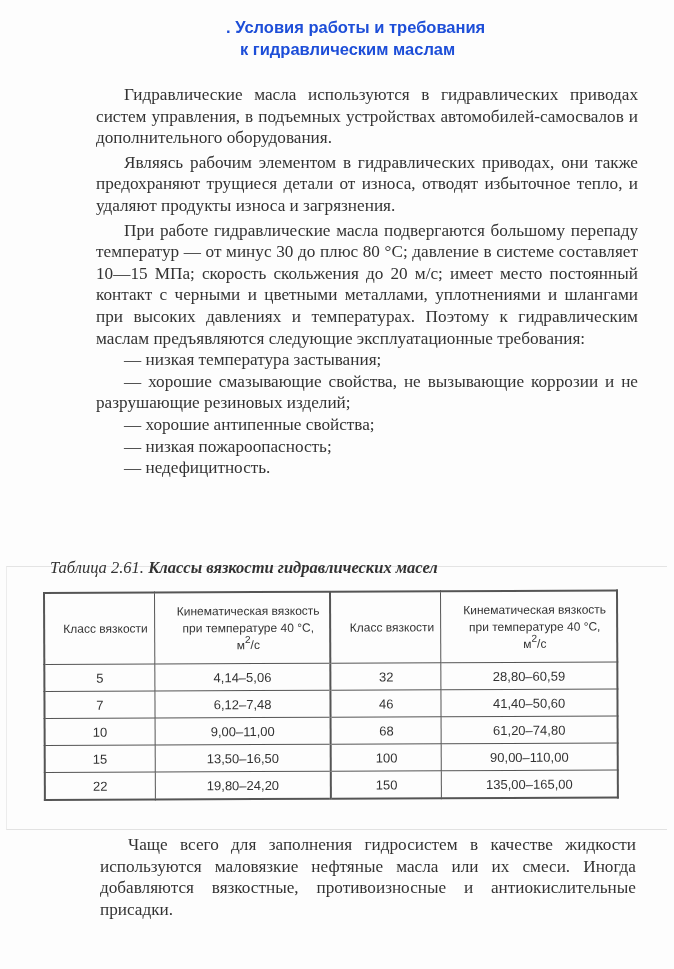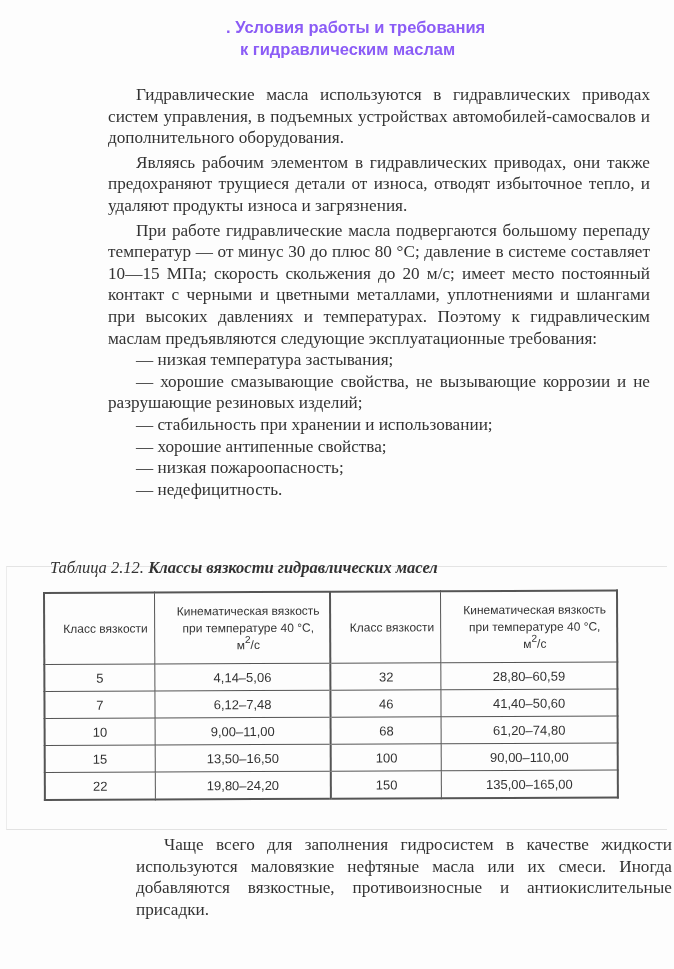--- a/index.html
+++ b/index.html
@@ -23,27 +23,27 @@
     }
     .title {
       position: absolute;
       left: 226px;
       top: 16px;
       width: 320px;
       font-family: "Liberation Sans", "DejaVu Sans", sans-serif;
       font-weight: bold;
       font-size: 16.5px;
       line-height: 22px;
-      color: #8b5cf6;
+      color: #1d4ed8;
     }
     .title .line2 { padding-left: 14px; display: block; }
     .title .line1 { display: block; }
     .body-text {
       position: absolute;
-      left: 108px;
+      left: 96px;
       width: 542px;
       font-size: 17.2px;
       line-height: 21.6px;
       text-align: justify;
       color: #333;
     }
     .para {
       text-indent: 28px;
       margin: 0;
     }
@@ -101,49 +101,48 @@
       padding-left: 16px;
     }
     .visc-table td {
       height: 26px;
       font-size: 13px;
     }
     .col-class { width: 106px; border-radius: 13px; }
     .col-visc { width: 182px; }
     .mid-border { border-left: 2px solid #555 !important; }
 
-    .bottom-text { top: 834px; margin-left: 36px; }
+    .bottom-text { top: 834px; }
   </style>
 </head>
 <body>
 
 <div class="page">
 
   <div class="title">
     <span class="line1">. Условия работы и требования</span>
     <span class="line2">к гидравлическим маслам</span>
   </div>
 
   <div class="body-text" style="top:84px;">
     <p class="para">Гидравлические масла используются в гидравлических приводах систем управления, в подъемных устройствах автомобилей-самосвалов и дополнительного оборудования.</p>
     <p class="para" style="margin-top:3px;">Являясь рабочим элементом в гидравлических приводах, они также предохраняют трущиеся детали от износа, отводят избыточное тепло, и удаляют продукты износа и загрязнения.</p>
     <p class="para" style="margin-top:3px;">При работе гидравлические масла подвергаются большому перепаду температур — от минус 30 до плюс 80 °С; давление в системе составляет 10—15 МПа; скорость скольжения до 20 м/с; имеет место постоянный контакт с черными и цветными металлами, уплотнениями и шлангами при высоких давлениях и температурах. Поэтому к гидравлическим маслам предъявляются следующие эксплуатационные требования:</p>
 
     <p class="list-item">— низкая температура застывания;</p>
     <p class="list-item">— хорошие смазывающие свойства, не вызывающие коррозии и не разрушающие резиновых изделий;</p>
-    <p class="list-item">— стабильность при хранении и использовании;</p>
     <p class="list-item">— хорошие антипенные свойства;</p>
     <p class="list-item">— низкая пожароопасность;</p>
     <p class="list-item">— недефицитность.</p>
   </div>
 
   <div class="scan-frame"></div>
 
   <div class="table-caption">
-    <span class="cap-italic">Таблица 2.12.</span>
+    <span class="cap-italic">Таблица 2.61.</span>
     <span class="cap-bold">Классы вязкости гидравлических масел</span>
   </div>
 
   <table class="visc-table">
     <thead>
       <tr>
         <th class="col-class">Класс вязкости</th>
         <th class="col-visc">
           <span>Кинематическая вязкость</span><br>
           <span>при температуре 40 °С,</span><br>

